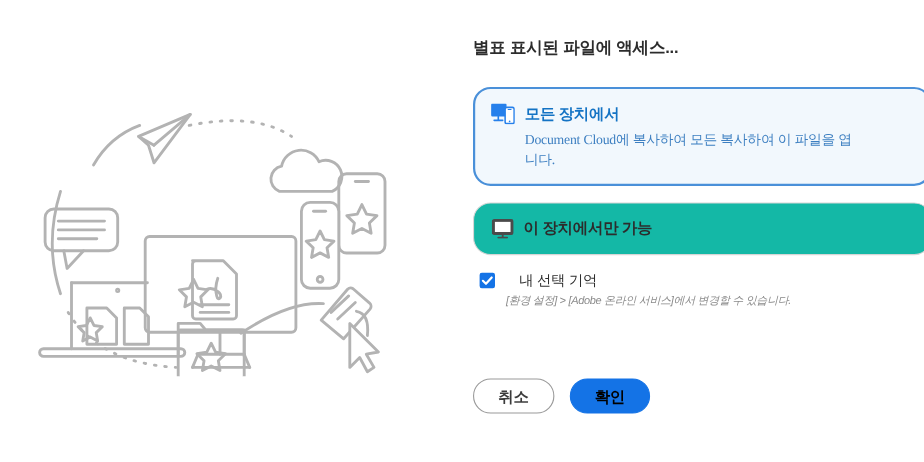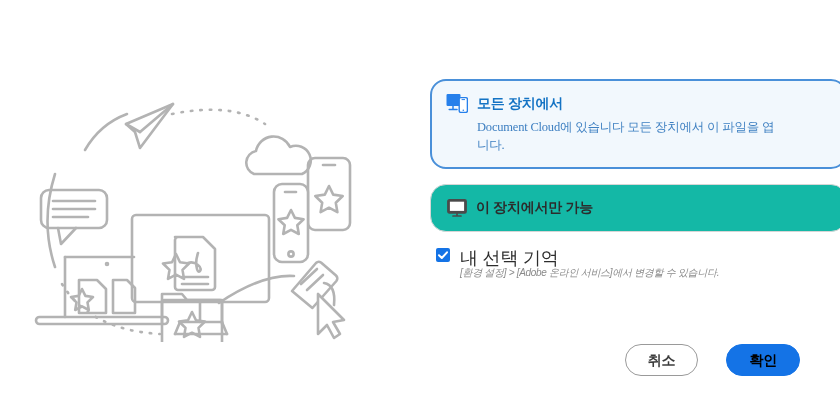--- a/index.html
+++ b/index.html
@@ -101,45 +101,45 @@
     position: absolute;
     left: 6px; top: 2px;
     width: 14px; height: 14px;
     border-radius: 2px;
     background: #1473e6;
     cursor: pointer;
   }
   #remember-check svg { display: block; }
   #remember-label {
     position: absolute;
-    left: 30px; top: 0;
-    font-size: 18px;
+    left: 42px; top: 0;
+    font-size: 13px;
     color: #2c2c2c;
     letter-spacing: -0.2px;
     white-space: nowrap;
   }
   #remember-hint {
     position: absolute;
     left: 30px; top: 20px;
     font-size: 10px;
     font-style: italic;
     color: #8a8a8a;
     letter-spacing: -0.3px;
     white-space: nowrap;
   }
 
   
   #buttons {
     position: absolute;
     left: 0; top: 344px;
     width: 370px;
     display: flex;
-    justify-content: flex-end;
+    justify-content: flex-start;
     align-items: center;
-    gap: 28px;
+    gap: 14px;
   }
   .btn {
     font-family: "Liberation Sans", "DejaVu Sans", sans-serif;
     font-size: 14px;
     font-weight: bold;
     letter-spacing: -0.2px;
     border-radius: 16px;
     cursor: pointer;
     height: 32px;
     padding: 0 22px;
@@ -244,35 +244,36 @@
         <path d="M279 222 l 16 -15"></path>
         <path d="M285 228 l 16 -15"></path>
         <path d="M302 221 q 12 2 10 22"></path>
         <path d="M296 232 L 296 272 L 305 263 L 312 276 L 318 272 L 311 260 L 322 258 Z" fill="#ffffff"></path>
       </g>
     </svg>
   </div>
 
   <div id="panel">
 
+    <div id="panel-title">별표 표시된 파일에 액세스...</div>
 
     <div id="option-all-devices" class="option-card">
       <div class="card-head">
         <span class="card-icon">
           <svg width="22" height="19" viewBox="0 0 22 19" xmlns="http://www.w3.org/2000/svg">
             <path d="M0.5 1.2 a1.2 1.2 0 0 1 1.2 -1.2 h11.6 a1.2 1.2 0 0 1 1.2 1.2 v9.6 a1.2 1.2 0 0 1 -1.2 1.2 h-11.6 a1.2 1.2 0 0 1 -1.2 -1.2 Z" fill="#2680eb"></path>
             <path d="M7 12 v3 M3.2 15.4 h7.8" stroke="#2680eb" stroke-width="1.5" stroke-linecap="round" fill="none"></path>
             <rect x="13.2" y="3.6" width="8.2" height="14.8" rx="1.6" fill="#ffffff" stroke="#2680eb" stroke-width="1.4"></rect>
             <path d="M16 5.6 h2.6" stroke="#2680eb" stroke-width="1" stroke-linecap="round"></path>
             <circle cx="17.3" cy="16.3" r="0.8" fill="#2680eb"></circle>
           </svg>
         </span>
         <span class="card-title">모든 장치에서</span>
       </div>
-      <div class="card-desc">Document Cloud에 있습니다 모든 장치에서 이 파일을 엽니다.</div>
+      <div class="card-desc">Document Cloud에 복사하여 모든 복사하여 이 파일을 엽니다.</div>
     </div>
 
     <div id="option-this-device" class="option-card">
       <div class="card-head">
         <span class="card-icon">
           <svg width="20" height="18" viewBox="0 0 20 18" xmlns="http://www.w3.org/2000/svg">
             <rect x="0.9" y="0.9" width="18.2" height="13" rx="1.4" fill="#4b4b4b" stroke="#4b4b4b" stroke-width="1.6"></rect>
             <rect x="2.9" y="2.7" width="14.2" height="9.2" fill="#ffffff"></rect>
             <path d="M10 14 v2.4 M6 17 h8" stroke="#4b4b4b" stroke-width="1.7" stroke-linecap="round" fill="none"></path>
           </svg>

